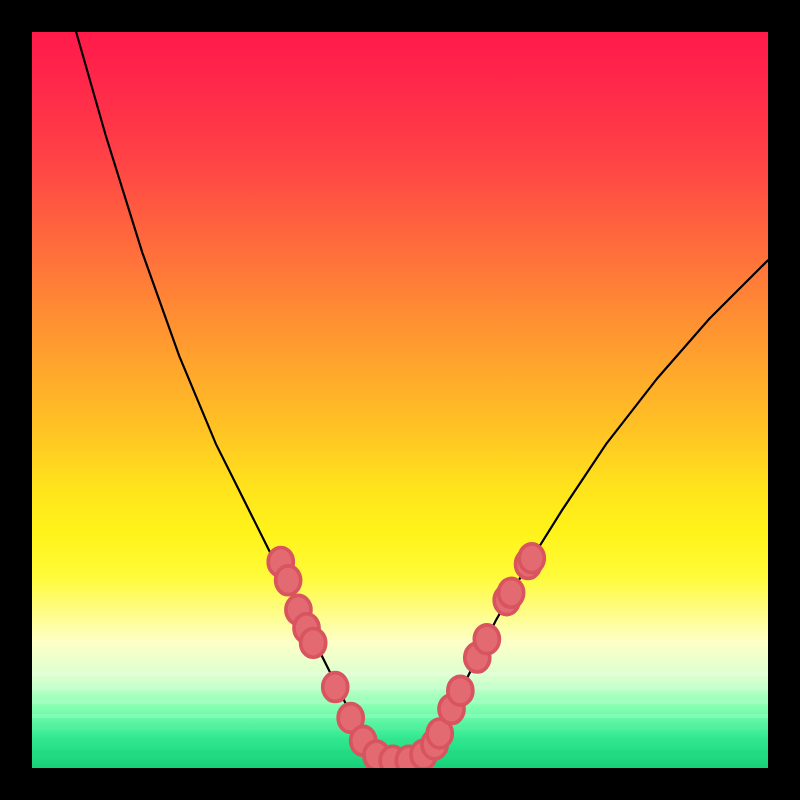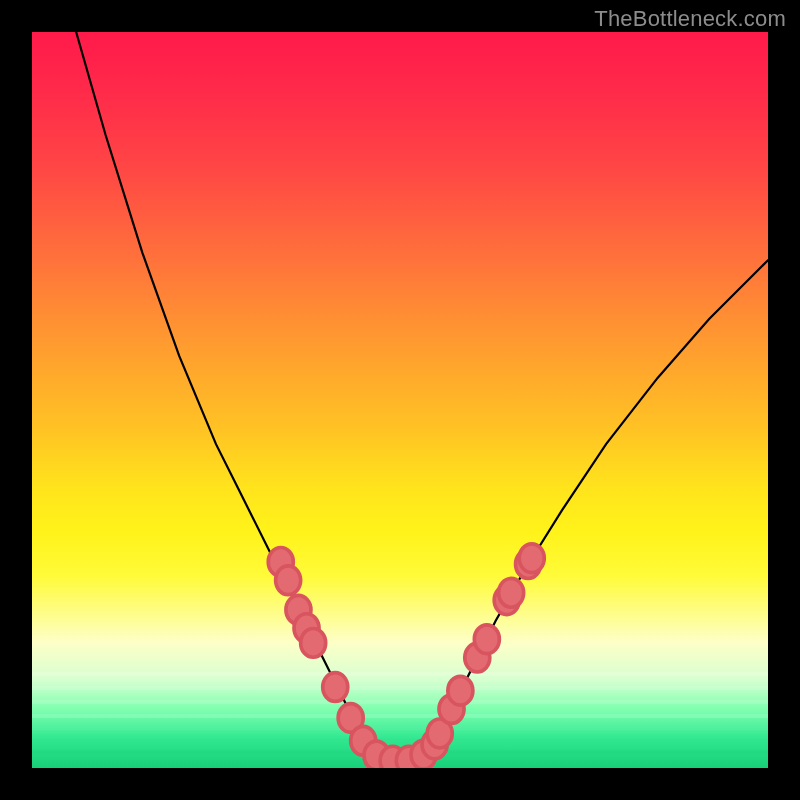--- a/index.html
+++ b/index.html
@@ -123,14 +123,13 @@
           <ellipse cx="60.5" cy="85" rx="1.7" ry="1.9549999999999998" class="pt"></ellipse>
           <ellipse cx="61.8" cy="82.5" rx="1.7" ry="1.9549999999999998" class="pt"></ellipse>
           <ellipse cx="64.5" cy="77.2" rx="1.7" ry="1.9549999999999998" class="pt"></ellipse>
           <ellipse cx="65.1" cy="76.2" rx="1.7" ry="1.9549999999999998" class="pt"></ellipse>
           <ellipse cx="67.4" cy="72.3" rx="1.7" ry="1.9549999999999998" class="pt"></ellipse>
           <ellipse cx="67.9" cy="71.5" rx="1.7" ry="1.9549999999999998" class="pt"></ellipse>
         </g>
     </svg>
   </div>
 
-  <div class="watermark">TheBottleneck.com</div>
 </div>
 
 </body></html>

